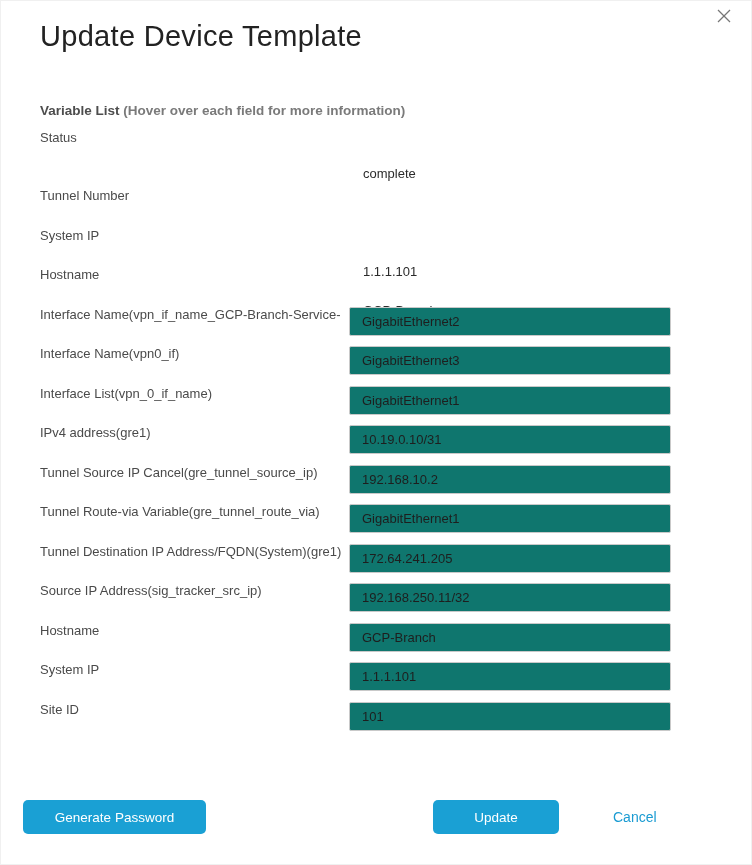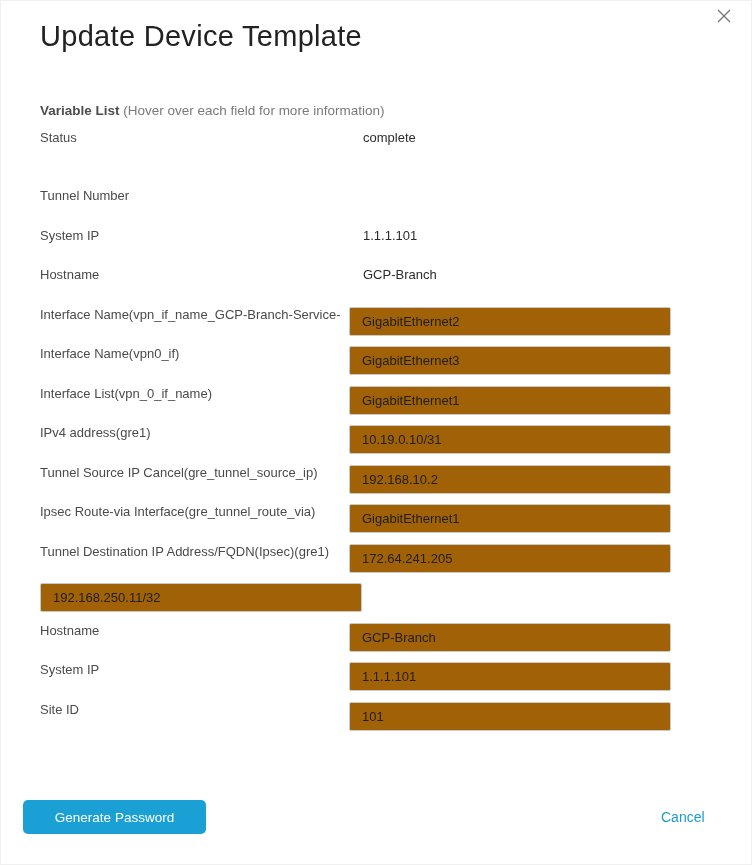--- a/index.html
+++ b/index.html
@@ -39,21 +39,21 @@
     white-space: nowrap;
   }
   .section-head {
     position: absolute;
     left: 39px;
     top: 102px;
     font-size: 13.5px;
     white-space: nowrap;
   }
   .section-head .head-bold { font-weight: bold; color: #4d4d4d; margin-top: 8px; }
-  .section-head .head-hint { font-weight: normal; color: #7a7a7a; }
+  .section-head .head-hint { font-weight: bold; color: #7a7a7a; }
   .rows {
     position: absolute;
     left: 39px;
     top: 129px;
     right: 20px;
   }
   .row {
     height: 39.5px;
     display: flex;
     align-items: flex-start;
@@ -65,27 +65,28 @@
     font-size: 13px;
     color: #4a4a4a;
     white-space: nowrap;
     overflow: hidden;
   }
   .row-value {
     font-size: 13px;
     color: #2b2b2b;
     padding-left: 14px;
     white-space: nowrap;
+    margin-top: 36px;
   }
   .row-input {
     width: 322px;
     height: 29px;
     border: 1px solid #c9c9c9;
     border-radius: 2px;
-    background: #a16207;
+    background: #0f766e;
     padding: 0 12px;
     font-family: "Liberation Sans", sans-serif;
     font-size: 13px;
     color: #1e1e1e;
     outline: none;
   }
   .footer {
     position: absolute;
     left: 0;
     right: 0;
@@ -169,42 +170,44 @@
       </div>
       <div class="row">
         <div class="row-label">IPv4 address(gre1)</div>
         <input type="text" class="row-input" value="10.19.0.10/31" style="">
       </div>
       <div class="row">
         <div class="row-label">Tunnel Source IP Cancel(gre_tunnel_source_ip)</div>
         <input type="text" class="row-input" value="192.168.10.2" style="">
       </div>
       <div class="row">
-        <div class="row-label">Ipsec Route-via Interface(gre_tunnel_route_via)</div>
+        <div class="row-label">Tunnel Route-via Variable(gre_tunnel_route_via)</div>
         <input type="text" class="row-input" value="GigabitEthernet1" style="">
       </div>
       <div class="row">
-        <div class="row-label">Tunnel Destination IP Address/FQDN(Ipsec)(gre1)</div>
+        <div class="row-label">Tunnel Destination IP Address/FQDN(System)(gre1)</div>
         <input type="text" class="row-input" value="172.64.241.205" style="">
       </div>
       <div class="row">
+        <div class="row-label">Source IP Address(sig_tracker_src_ip)</div>
         <input type="text" class="row-input" value="192.168.250.11/32" style="">
       </div>
       <div class="row">
         <div class="row-label">Hostname</div>
         <input type="text" class="row-input" value="GCP-Branch" style="">
       </div>
       <div class="row">
         <div class="row-label">System IP</div>
         <input type="text" class="row-input" value="1.1.1.101" style="">
       </div>
       <div class="row">
         <div class="row-label">Site ID</div>
         <input type="text" class="row-input" value="101" style="">
       </div>
     </div>
 
   <div class="footer">
     <button class="btn btn-generate" style="background: rgb(26, 160, 212);">Generate Password</button>
-    <div class="link-cancel" style="color: rgb(26, 155, 210); margin-left: 48px;">Cancel</div>
+    <button class="btn btn-update" style="background: rgb(26, 160, 212);">Update</button>
+    <div class="link-cancel" style="color: rgb(26, 155, 210);">Cancel</div>
   </div>
 
 </div>
 
 </body></html>

